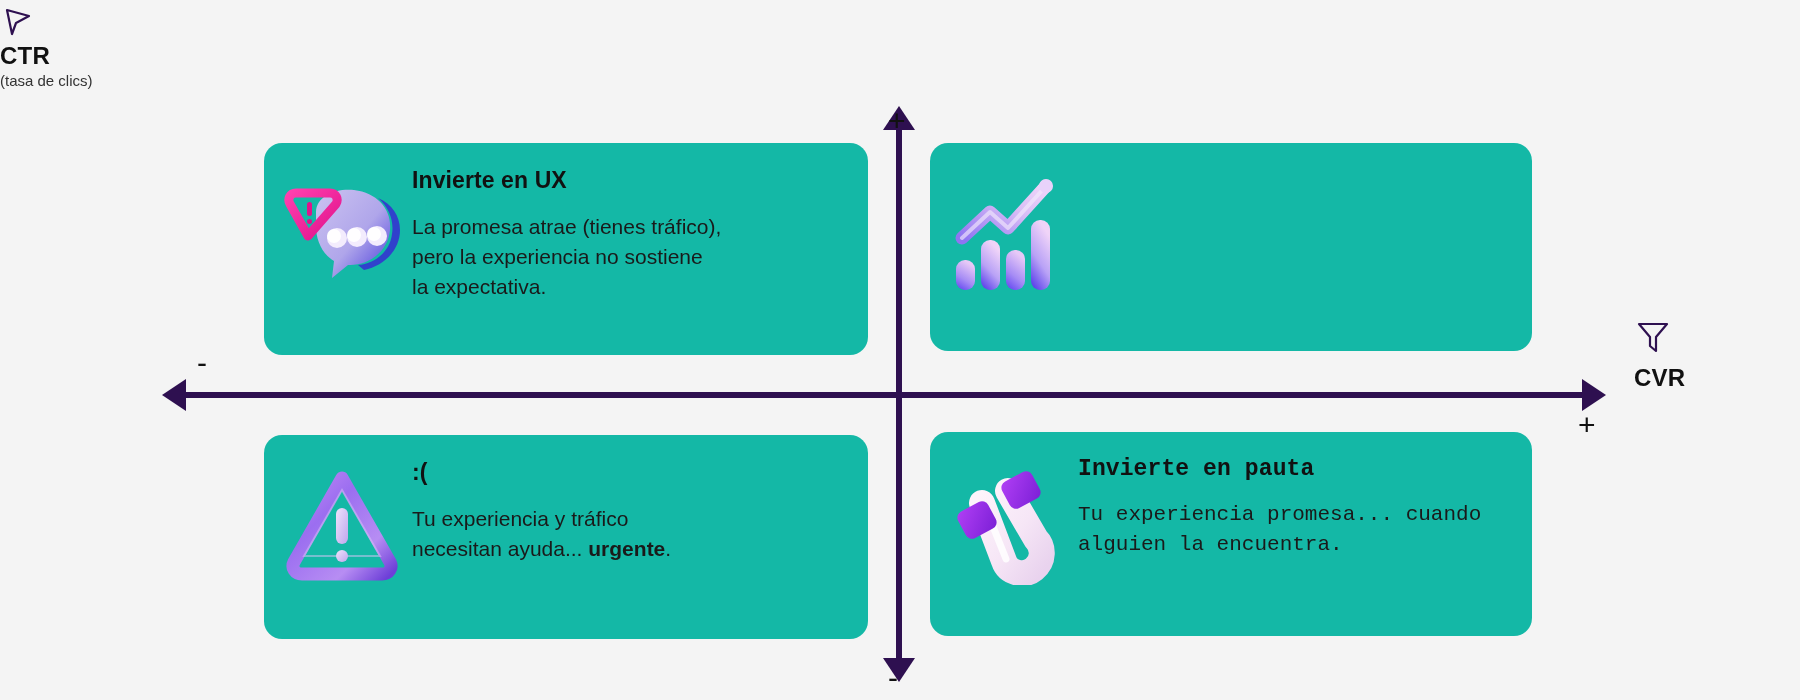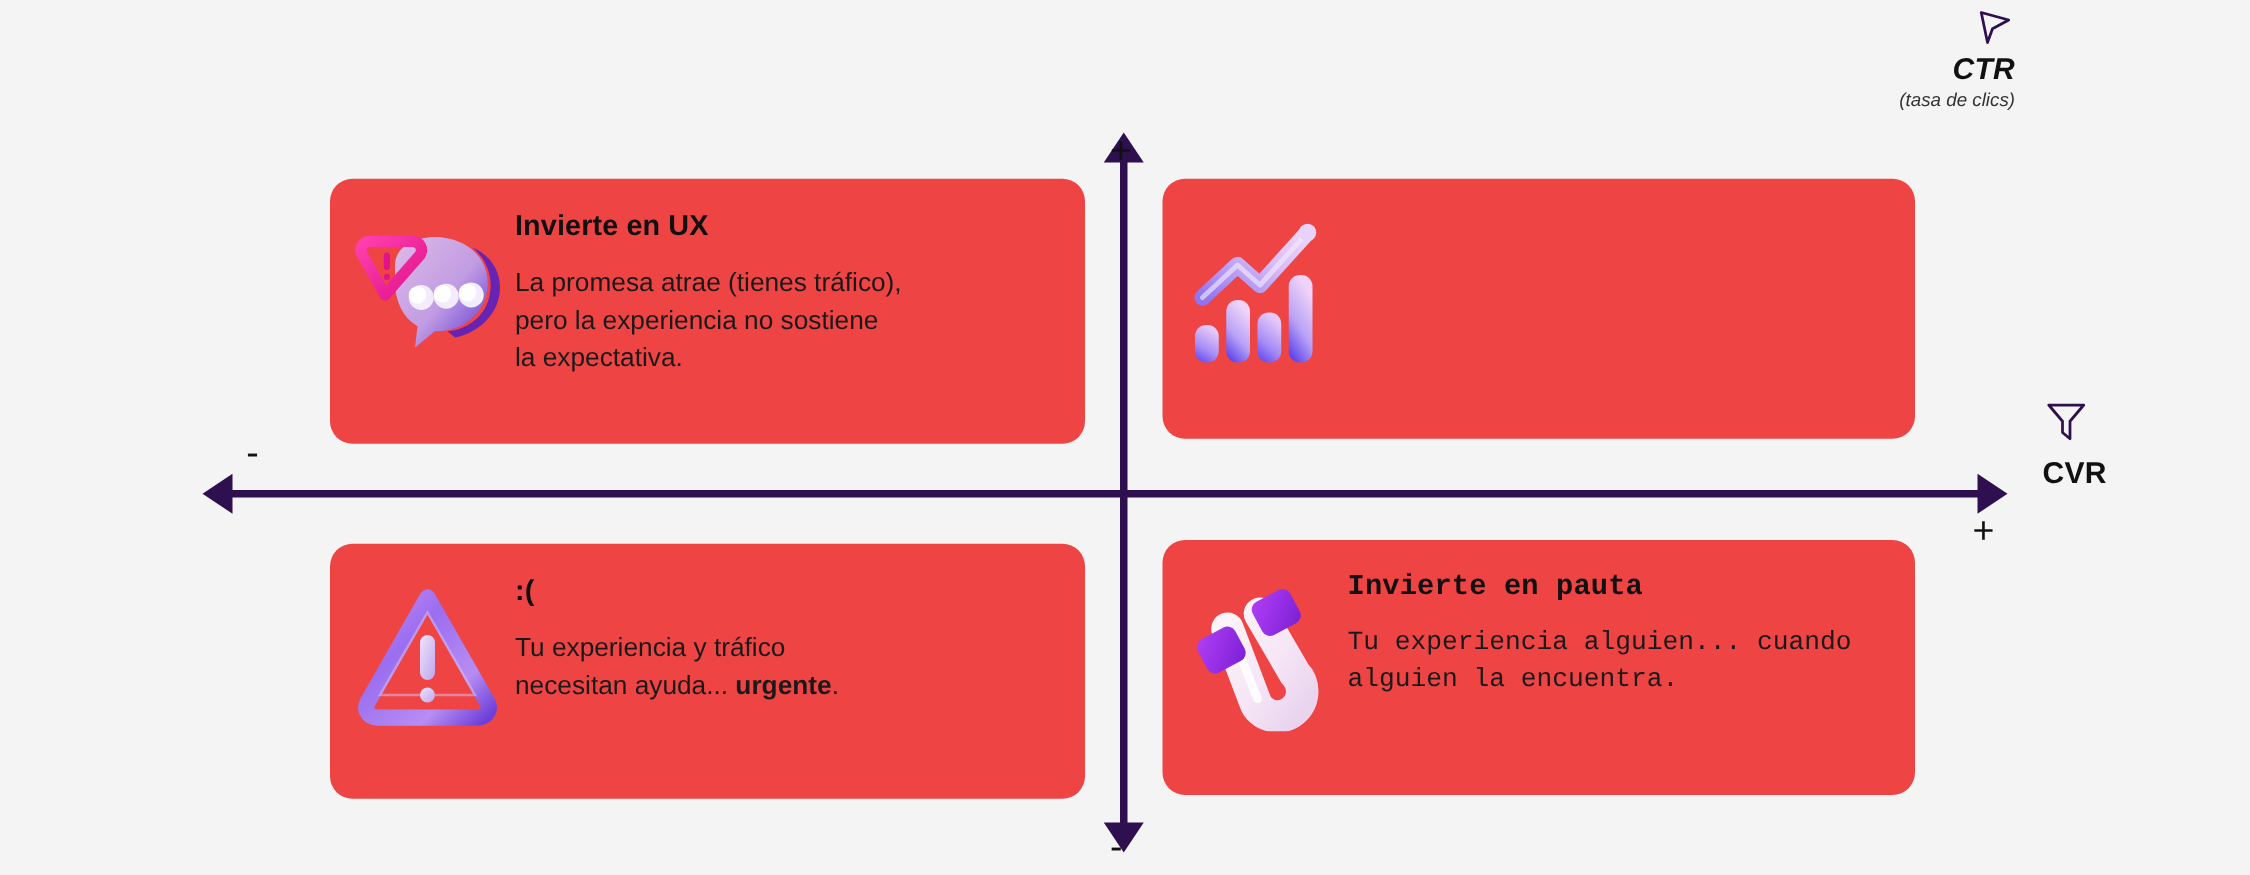--- a/index.html
+++ b/index.html
@@ -85,23 +85,22 @@
   .sign-right  { left: 1578px; top: 410px; }
   .sign-top    { left: 888px; top: 106px; }
   .sign-bottom { left: 888px; top: 663px; }
 
   
   .axis-title-top {
     position: absolute;
     left: 0;
     top: 6px;
     width: 1612px;
-    text-align: right;
+    text-align: left;
     pointer-events: none;
-    font-style: italic;
   }
   .axis-title-top .icon-wrap { display: block; height: 34px; }
   .axis-title-top .ax-name {
     display: block;
     font-size: 24px;
     font-weight: bold;
     color: #111111;
     letter-spacing: .2px;
     margin-top: 2px;
   }
@@ -130,21 +129,21 @@
     display: block;
     font-size: 17px;
     color: #333333;
     line-height: 1.25;
     margin-top: 2px;
   }
 
   
   .card {
     position: absolute;
-    background: #ef4444;
+    background: #14b8a6;
     border-radius: 18px;
     box-sizing: border-box;
     display: flex;
     align-items: flex-start;
   }
   .card-tl { left: 264px;  top: 143px; width: 604px; height: 212px; }
   .card-tr { left: 930px;  top: 143px; width: 602px; height: 208px; }
   .card-bl { left: 264px;  top: 435px; width: 604px; height: 204px; }
   .card-br { left: 930px;  top: 432px; width: 602px; height: 204px; font-family: Liberation Mono, monospace; }
 
@@ -337,19 +336,19 @@
         </defs>
         <path d="M36 42 L58 100 C62 112 78 116 88 108 C98 100 98 86 90 78 L62 30" fill="none" stroke="url(#gMagBody)" stroke-width="26" stroke-linecap="round" stroke-linejoin="round"></path>
         <path d="M40 48 L60 98" fill="none" stroke="#ffffff" stroke-width="7" stroke-linecap="round" opacity="0.85"></path>
         <rect x="14" y="44" width="34" height="30" rx="7" transform="rotate(-28 31 59)" fill="url(#gMagTip)"></rect>
         <rect x="58" y="14" width="34" height="30" rx="7" transform="rotate(-28 75 29)" fill="url(#gMagTip)"></rect>
       </svg>
     </div>
     <div class="card-body">
       <p class="card-title">Invierte en pauta</p>
       <p class="card-text">
-        <span>Tu experiencia alguien... cuando</span><br>
+        <span>Tu experiencia promesa... cuando</span><br>
         <span>alguien la encuentra.</span>
       </p>
     </div>
   </div>
 
 </div>
 
 </body></html>

